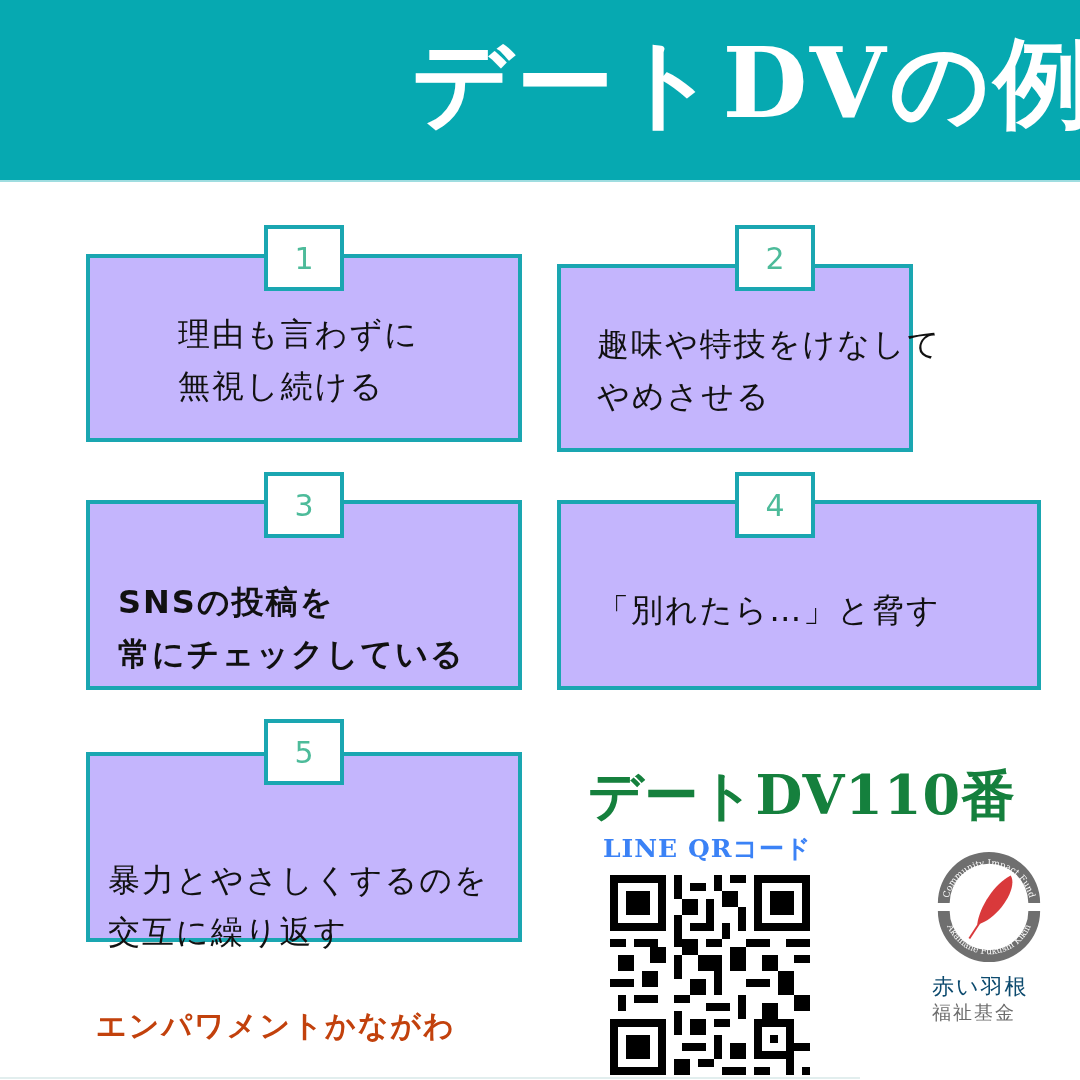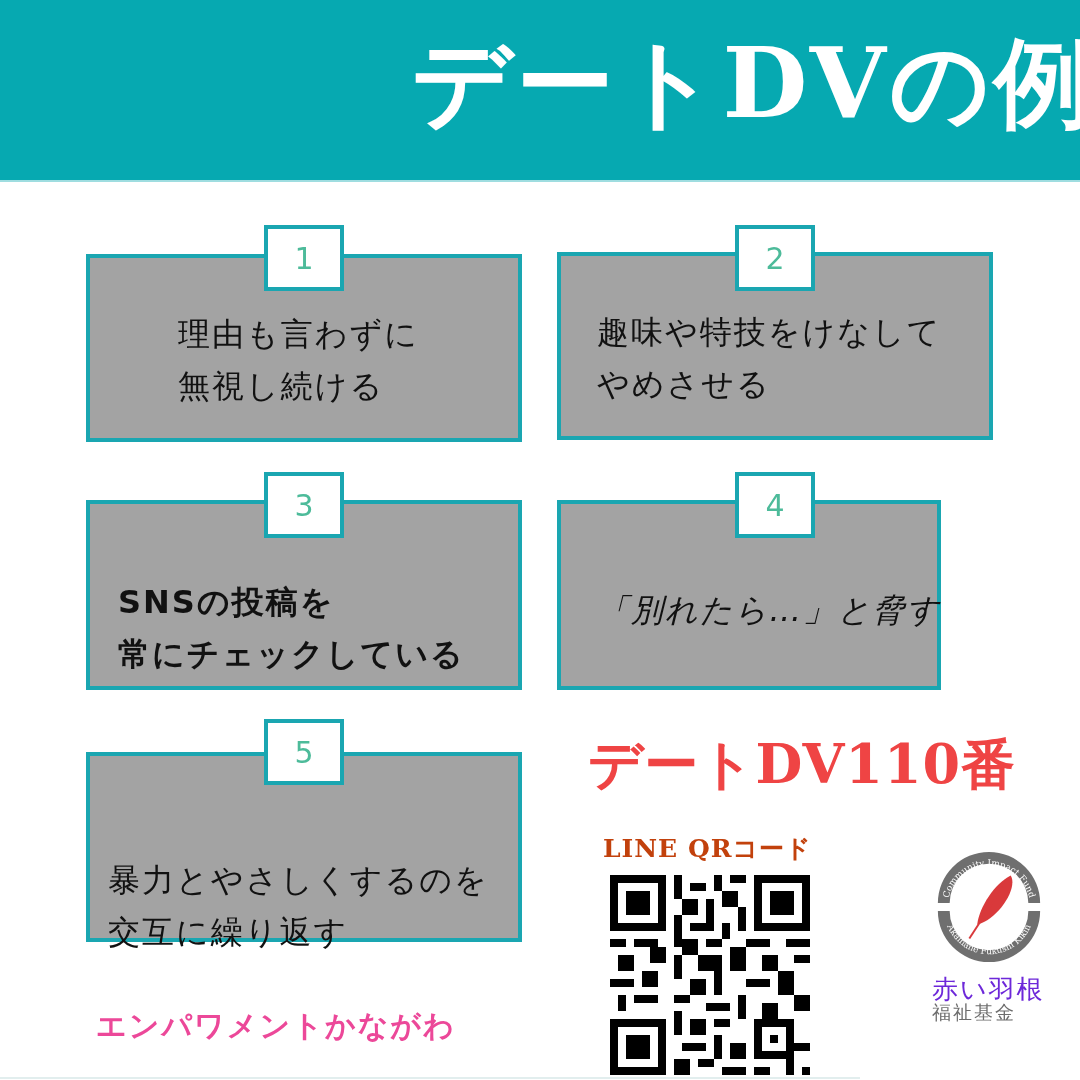--- a/index.html
+++ b/index.html
@@ -4,71 +4,71 @@
 <style>
   html, body { margin:0; padding:0; }
   body { width:1080px; height:1080px; background:#ffffff; position:relative; overflow:hidden;
          font-family:"DejaVu Sans", sans-serif; }
   .header { position:absolute; left:0; top:0; width:1080px; height:180px; background:#06a9b1;
             display:flex; align-items:center; justify-content:flex-end;padding-left:16px; }
   .header-title { color:#ffffff; font-family:"DejaVu Serif", serif; font-weight:bold; font-size:98px;
                   letter-spacing:4px; margin-top:-10px; }
   .header-line { position:absolute; left:0; top:180px; width:1080px; height:2px; background:#9fdde0; }
 
-  .card { position:absolute; border:4px solid #1aa6b1; background:#a3a3a3; box-sizing:border-box; }
+  .card { position:absolute; border:4px solid #1aa6b1; background:#c4b5fd; box-sizing:border-box; }
   .card-num { position:absolute; width:80px; height:66px; border:4px solid #1aa6b1; background:#fff;
               box-sizing:border-box; display:flex; align-items:center; justify-content:center;
               color:#4dbb9a; font-size:30px; font-family:"DejaVu Sans", sans-serif; }
   .card-text { position:absolute; color:#111; font-size:32px; line-height:52px; letter-spacing:2px; white-space:nowrap; }
 
-  .hotline { position:absolute; left:588px; top:729px; color:#ef4444; font-family:"DejaVu Serif", serif;
+  .hotline { position:absolute; left:588px; top:760px; color:#15803d; font-family:"DejaVu Serif", serif;
              font-weight:bold; font-size:54px; letter-spacing:1px; white-space:nowrap; }
-  .qr-label { position:absolute; left:603px; top:832px; color:#c2410c; font-family:"DejaVu Serif", serif;
+  .qr-label { position:absolute; left:603px; top:832px; color:#3b82f6; font-family:"DejaVu Serif", serif;
               font-weight:bold; font-size:25px; letter-spacing:1px; white-space:nowrap; }
   .qr { position:absolute; left:610px; top:875px; width:200px; height:200px; }
-  .org { position:absolute; left:96px; top:1006px; color:#ec4899; font-weight:bold; font-size:30px;
+  .org { position:absolute; left:96px; top:1006px; color:#c2410c; font-weight:bold; font-size:30px;
          letter-spacing:2px; white-space:nowrap; }
   .logo { position:absolute; left:930px; top:848px; width:118px; height:118px; }
-  .logo-text1 { position:absolute; left:932px; top:972px; color:#6d28d9; font-size:26px; letter-spacing:2px; white-space:nowrap;text-align:center; }
+  .logo-text1 { position:absolute; left:932px; top:972px; color:#0c4a6e; font-size:22px; letter-spacing:2px; white-space:nowrap;text-align:center; }
   .logo-text2 { position:absolute; left:932px; top:1000px; color:#6d6d6d; font-size:19px; letter-spacing:2px; white-space:nowrap; }
   .bottom-line { position:absolute; left:0; top:1077px; width:860px; height:2px; background:#e2eeee; }
 </style>
 </head>
 <body>
 
 <div class="header">
   <div class="header-title">デートDVの例</div>
 </div>
 <div class="header-line"></div>
 
 <div class="card" style="left:86px;top:254px;width:436px;height:188px;">
   <div class="card-text" style="left:88px;top:50px;">
     <div>理由も言わずに</div>
     <div>無視し続ける</div>
   </div>
 </div>
 <div class="card-num" style="left:264px;top:225px;">1</div>
 
-<div class="card" style="left:557px;top:252px;width:436px;height:188px;">
+<div class="card" style="left:557px;top:264px;width:356px;height:188px;">
   <div class="card-text" style="left:36px;top:50px;">
     <div>趣味や特技をけなして</div>
     <div>やめさせる</div>
   </div>
 </div>
 <div class="card-num" style="left:735px;top:225px;">2</div>
 
 <div class="card" style="left:86px;top:500px;width:436px;height:190px;">
   <div class="card-text" style="left:28px;top:72px;font-weight:bold;">
     <div>SNSの投稿を</div>
     <div>常にチェックしている</div>
   </div>
 </div>
 <div class="card-num" style="left:264px;top:472px;">3</div>
 
-<div class="card" style="left:557px;top:500px;width:384px;height:190px;font-style:italic;">
+<div class="card" style="left:557px;top:500px;width:484px;height:190px;">
   <div class="card-text" style="left:36px;top:80px;">
     <div>「別れたら…」と脅す</div>
   </div>
 </div>
 <div class="card-num" style="left:735px;top:472px;">4</div>
 
 <div class="card" style="left:86px;top:752px;width:436px;height:190px;">
   <div class="card-text" style="left:18px;top:50px;margin-top:48px;">
     <div>暴力とやさしくするのを</div>
     <div>交互に繰り返す</div>

